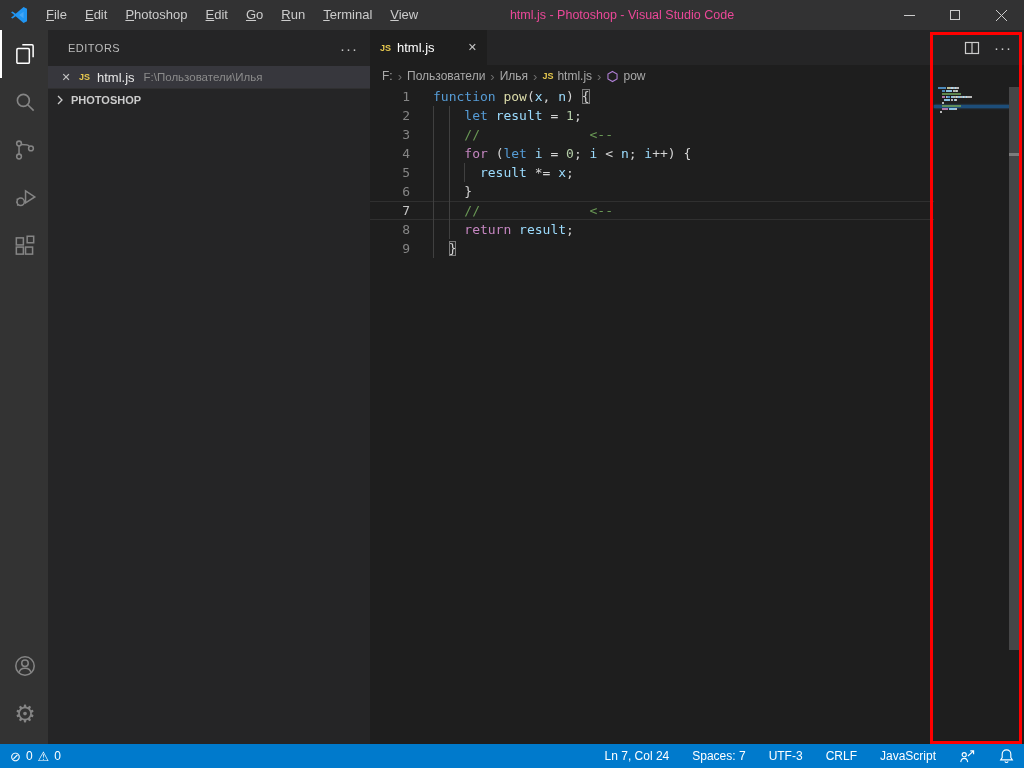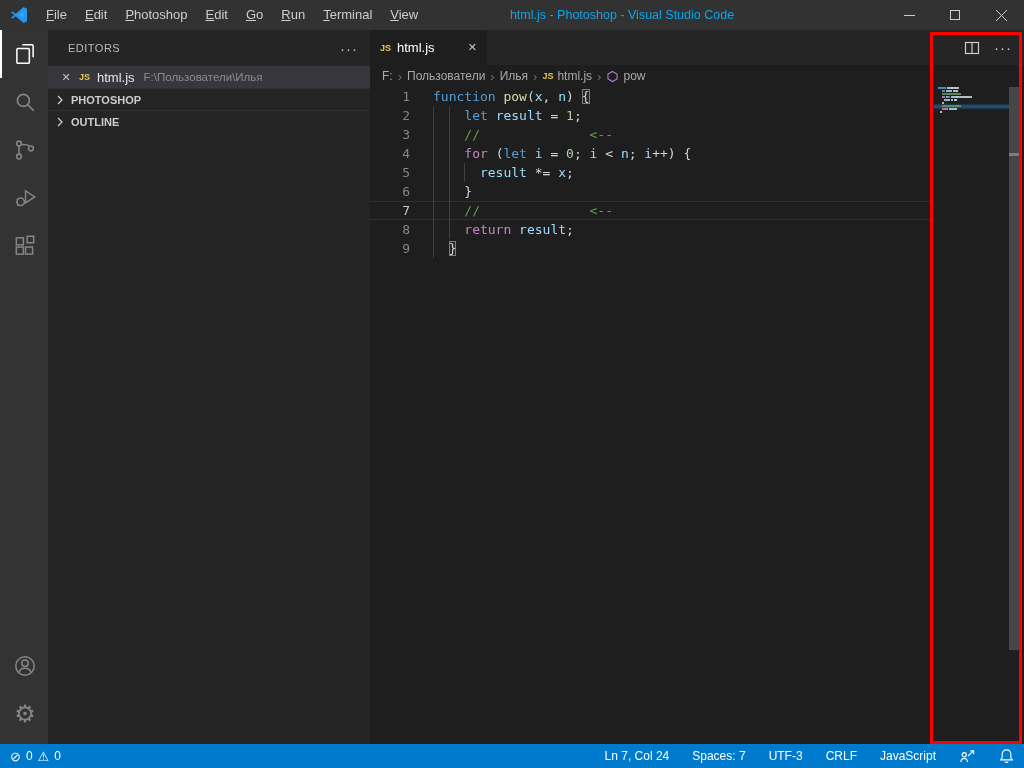--- a/index.html
+++ b/index.html
@@ -13,21 +13,21 @@
 
   
   .titlebar { position:absolute; left:0; top:0; width:1024px; height:30px;
     background:#323233; display:flex; align-items:center; z-index:5; }
   .vscode-logo { margin:0 8px 0 9px; }
   .menubar { display:flex; align-items:center; height:100%; }
   .menu-item { display:inline-block; padding:0 9px; font-size:13px; color:#cccccc;
     line-height:30px; cursor:default; }
   .menu-item::first-letter { text-decoration:underline; }
   .win-title { position:absolute; left:622px; top:0; transform:translateX(-50%);
-    line-height:30px; font-size:12.5px; color:#0ea5e9; white-space:nowrap; }
+    line-height:30px; font-size:12.5px; color:#ec4899; white-space:nowrap; }
   .win-controls { position:absolute; right:0; top:0; height:30px; display:flex; }
   .win-btn { width:46px; height:30px; display:flex; align-items:center; justify-content:center; }
 
   
   .activitybar { position:absolute; left:0; top:30px; width:48px; height:714px;
     background:#333333; z-index:4; }
   .ab-item { width:48px; height:48px; display:flex; align-items:center; justify-content:center;
     border-left:2px solid transparent; }
   .ab-item.active { border-left-color:#ffffff; }
   .ab-bottom { position:absolute; bottom:6px; left:0; width:48px; }
@@ -198,26 +198,20 @@
     <span class="path">F:\Пользователи\Илья</span>
   </div>
 
   <div class="section-header">
     <svg width="16" height="16" viewBox="0 0 16 16">
       <path d="M6 4 L10 8 L6 12" fill="none" stroke="#cccccc" stroke-width="1.3"></path>
     </svg>
     <span>PHOTOSHOP</span>
   </div>
 
-  <div class="section-header">
-    <svg width="16" height="16" viewBox="0 0 16 16">
-      <path d="M6 4 L10 8 L6 12" fill="none" stroke="#cccccc" stroke-width="1.3"></path>
-    </svg>
-    <span>OUTLINE</span>
-  </div>
 </div>
 
 <div class="editor">
   <div class="tabbar">
     <div class="tab">
       <span class="js-badge">JS</span>
       <span>html.js</span>
       <span class="close-x">✕</span>
     </div>
     <div class="editor-actions">

